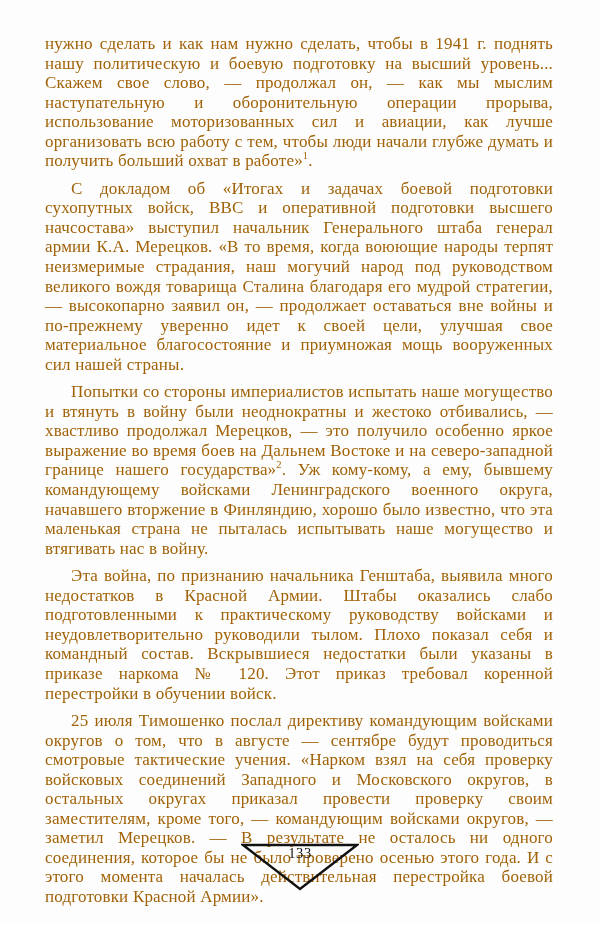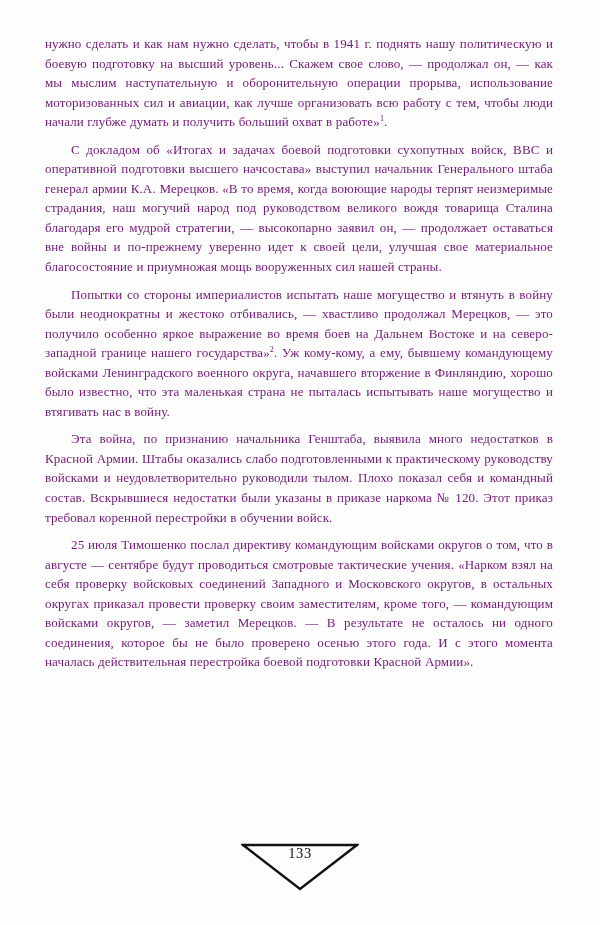--- a/index.html
+++ b/index.html
@@ -25,26 +25,26 @@
   }
 
   .text-column {
     position: absolute;
     left: 45px;
     top: 34px;
     width: 508px;
   }
 
   .body-text {
-    font-size: 13px;
+    font-size: 17px;
     line-height: 19.55px;
     text-align: justify;
     text-justify: inter-word;
     margin: 0;
-    color: #701a75;
+    color: #a16207;
     letter-spacing: 0.01em;
     word-spacing: 0.005em;
     hyphens: manual;
   }
 
   .body-text + .body-text {
     margin-top: 8px;
   }
 
   .body-text .indent {

